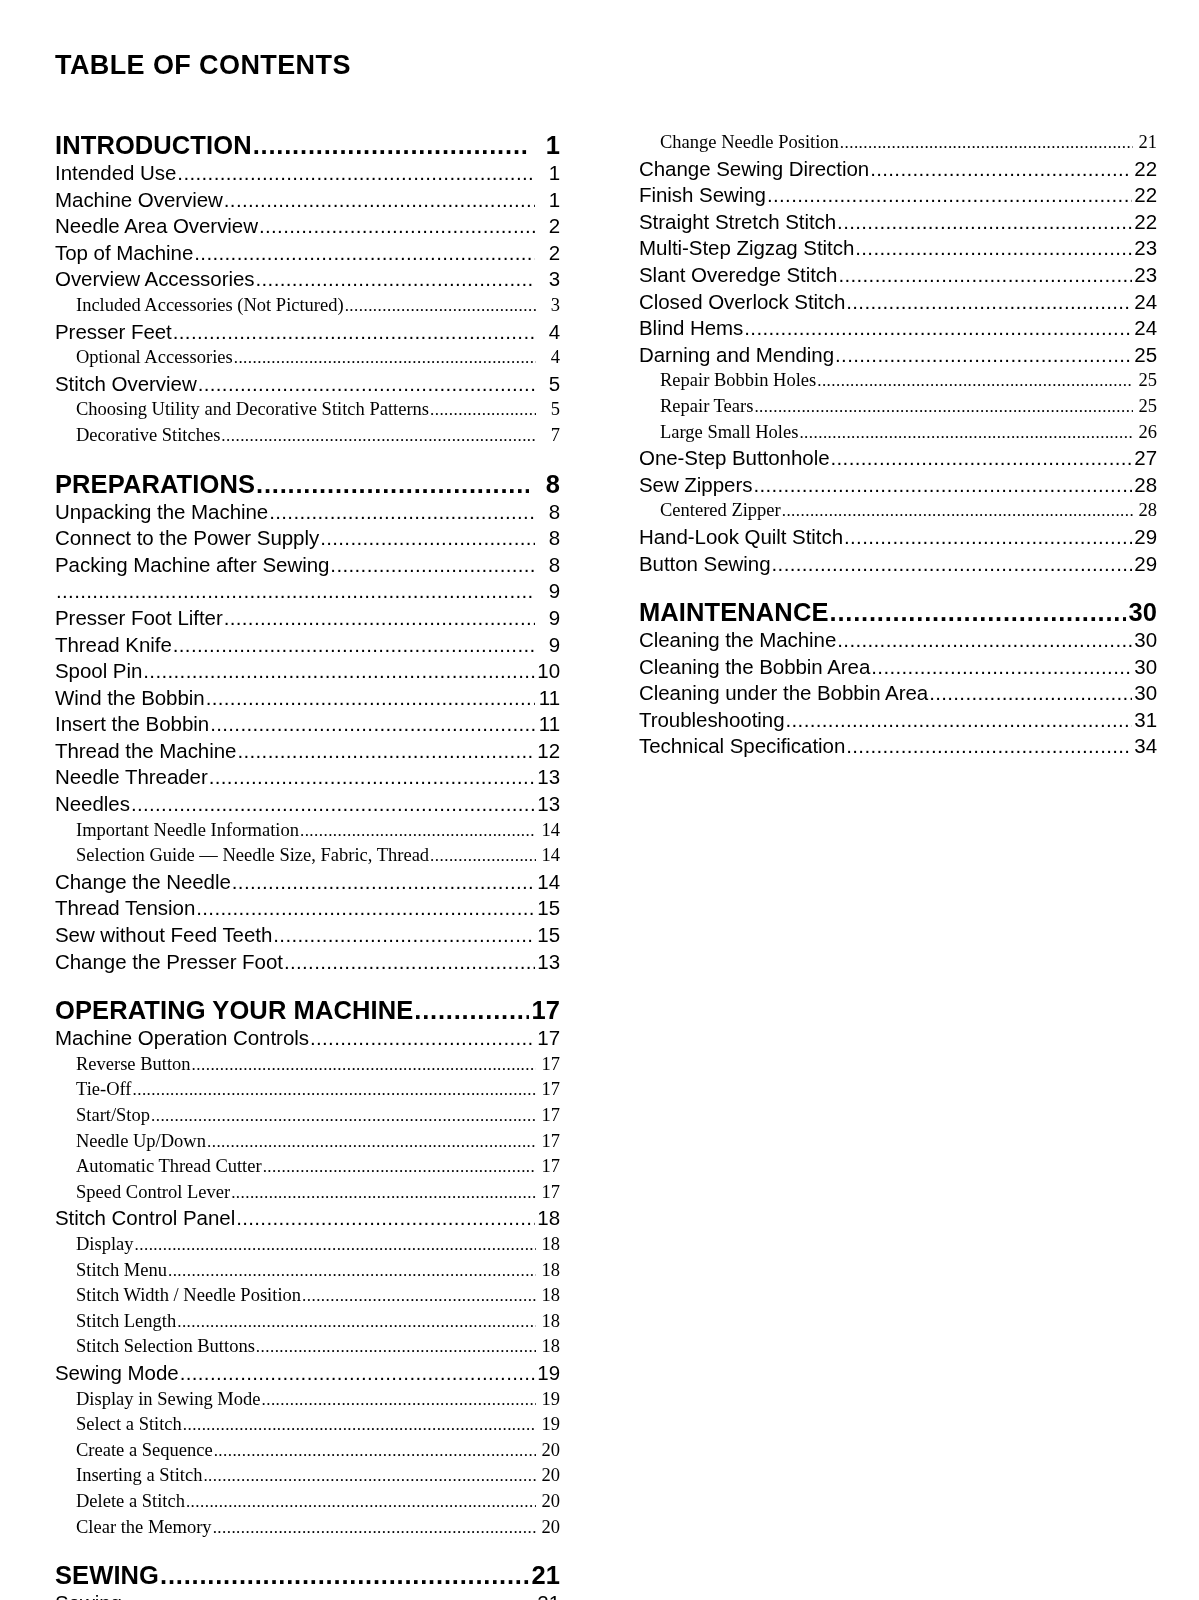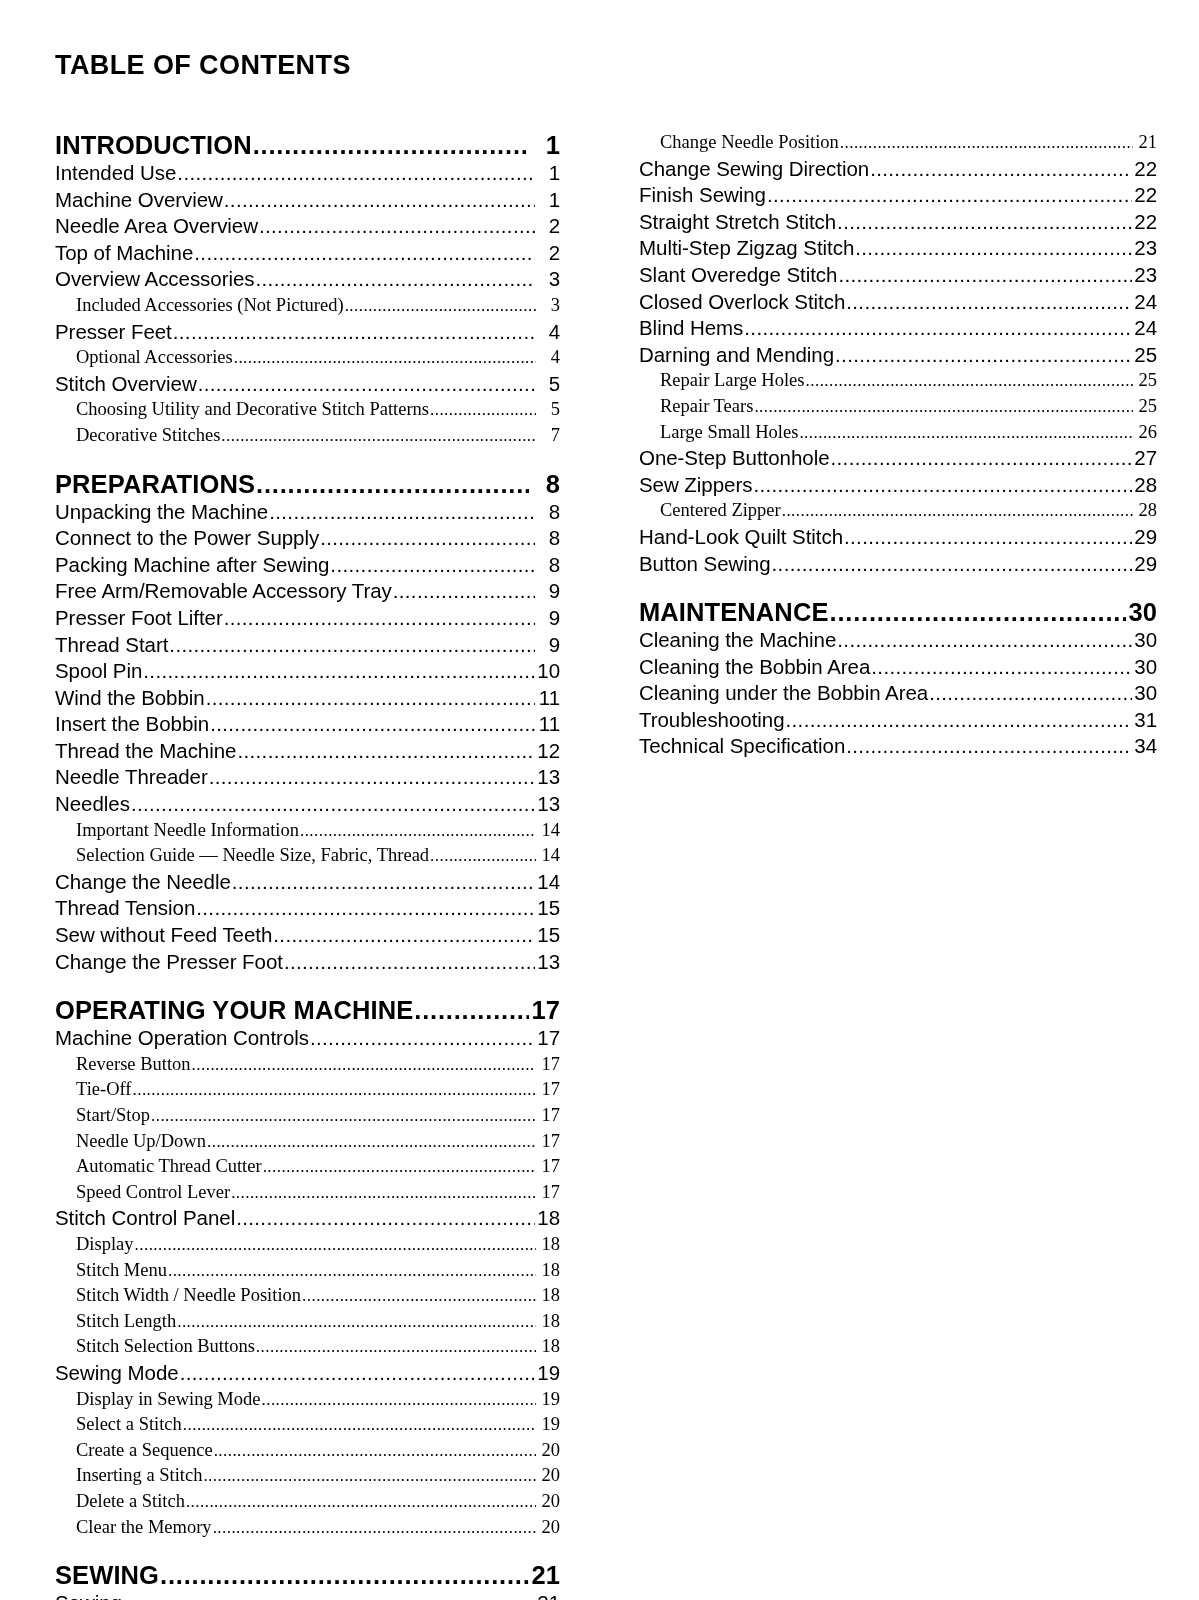--- a/index.html
+++ b/index.html
@@ -191,31 +191,30 @@
         <span class="label">Connect to the Power Supply</span>
         <span class="leader"></span>
         <span class="page">8</span>
       </div>
       <div class="entry lvl-main">
         <span class="label">Packing Machine after Sewing</span>
         <span class="leader"></span>
         <span class="page">8</span>
       </div>
       <div class="entry lvl-main">
-        <span class="label">Free Arm/Removable Accessory Tray</span>
         <span class="leader"></span>
         <span class="page">9</span>
       </div>
       <div class="entry lvl-main">
         <span class="label">Presser Foot Lifter</span>
         <span class="leader"></span>
         <span class="page">9</span>
       </div>
       <div class="entry lvl-main">
-        <span class="label">Thread Start</span>
+        <span class="label">Thread Knife</span>
         <span class="leader"></span>
         <span class="page">9</span>
       </div>
       <div class="entry lvl-main">
         <span class="label">Spool Pin</span>
         <span class="leader"></span>
         <span class="page">10</span>
       </div>
       <div class="entry lvl-main">
         <span class="label">Wind the Bobbin</span>
@@ -434,21 +433,21 @@
         <span class="label">Blind Hems</span>
         <span class="leader"></span>
         <span class="page">24</span>
       </div>
       <div class="entry lvl-main">
         <span class="label">Darning and Mending</span>
         <span class="leader"></span>
         <span class="page">25</span>
       </div>
       <div class="entry lvl-sub">
-        <span class="label">Repair Large Holes</span>
+        <span class="label">Repair Bobbin Holes</span>
         <span class="leader"></span>
         <span class="page">25</span>
       </div>
       <div class="entry lvl-sub">
         <span class="label">Repair Tears</span>
         <span class="leader"></span>
         <span class="page">25</span>
       </div>
       <div class="entry lvl-sub">
         <span class="label">Large Small Holes</span>

